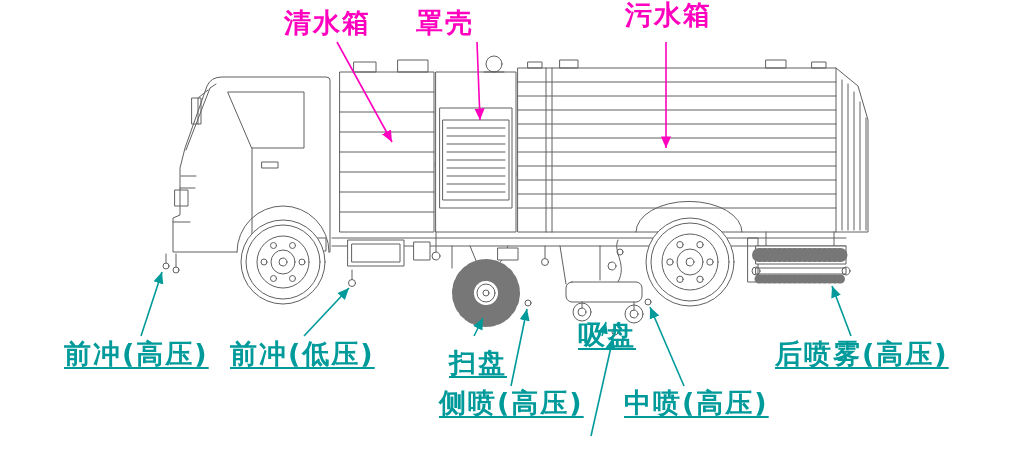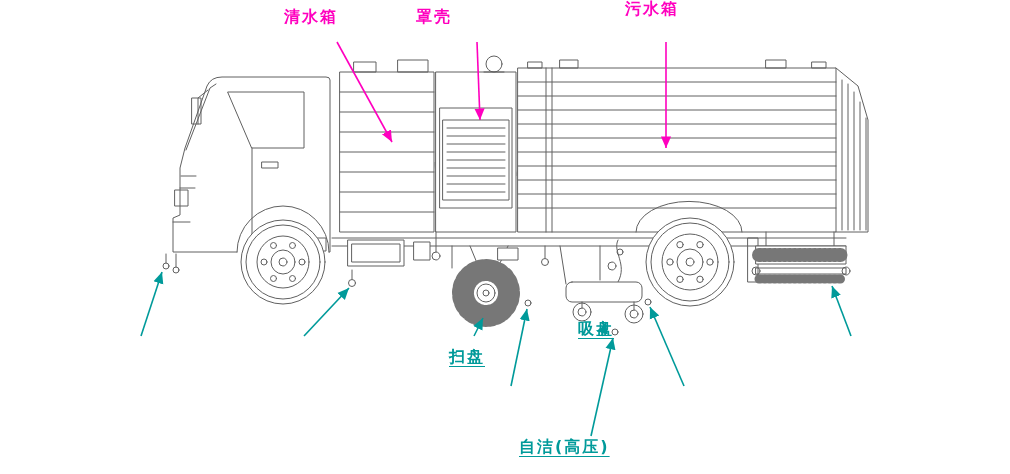--- a/index.html
+++ b/index.html
@@ -9,21 +9,21 @@
     background:#ffffff;
     overflow:hidden;
     font-family:"DejaVu Sans", sans-serif;
   }
   .canvas svg.art-layer {
     position:absolute; left:0; top:0; width:1010px; height:474px;
   }
   .label {
     position:absolute;
     font-weight:bold;
-    font-size:16px;
+    font-size:27px;
     letter-spacing:2px;
     white-space:nowrap;
     line-height:1.1;
     z-index:5;
   }
   .label.top    { color:#ff00bf; }
   .label.bottom { color:#009a9a; text-decoration:underline; text-underline-offset:4px; }
 </style>
 </head>
 <body>
@@ -222,17 +222,21 @@
       <line x1="511" y1="386" x2="527" y2="309" marker-end="url(#arrT)"></line>
       <line x1="684" y1="386" x2="650" y2="307" marker-end="url(#arrT)"></line>
       <line x1="591" y1="436" x2="613" y2="338" marker-end="url(#arrT)"></line>
     </g>
   </svg>
 
   <div class="label top" style="left:284px; top:8px">清水箱</div>
   <div class="label top" style="left:416px; top:8px">罩壳</div>
   <div class="label top" style="left:625px; top:0">污水箱</div>
 
+  <div class="label bottom" style="left:64px;  top:339px">前冲(高压)</div>
+  <div class="label bottom" style="left:230px; top:339px">前冲(低压)</div>
   <div class="label bottom" style="left:449px; top:348px">扫盘</div>
   <div class="label bottom" style="left:578px; top:320px">吸盘</div>
-  <div class="label bottom" style="left:519px; top:438px">自洁(高压)</div>
+  <div class="label bottom" style="left:775px; top:339px">后喷雾(高压)</div>
+  <div class="label bottom" style="left:439px; top:388px">侧喷(高压)</div>
+  <div class="label bottom" style="left:624px; top:388px">中喷(高压)</div>
 
 </div>
 
 </body></html>

